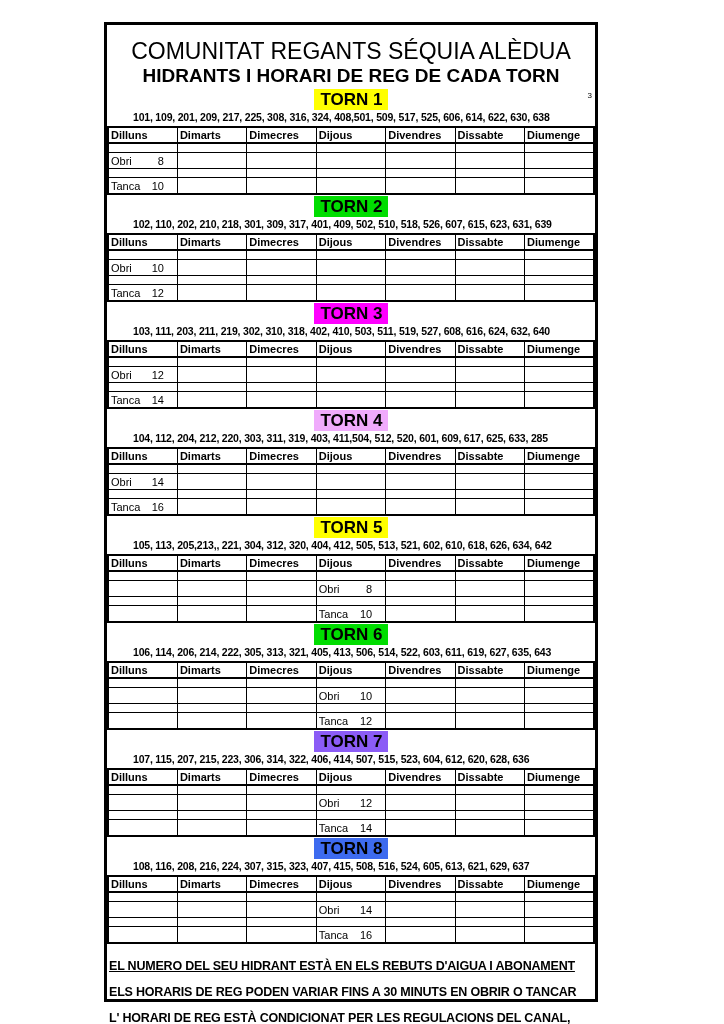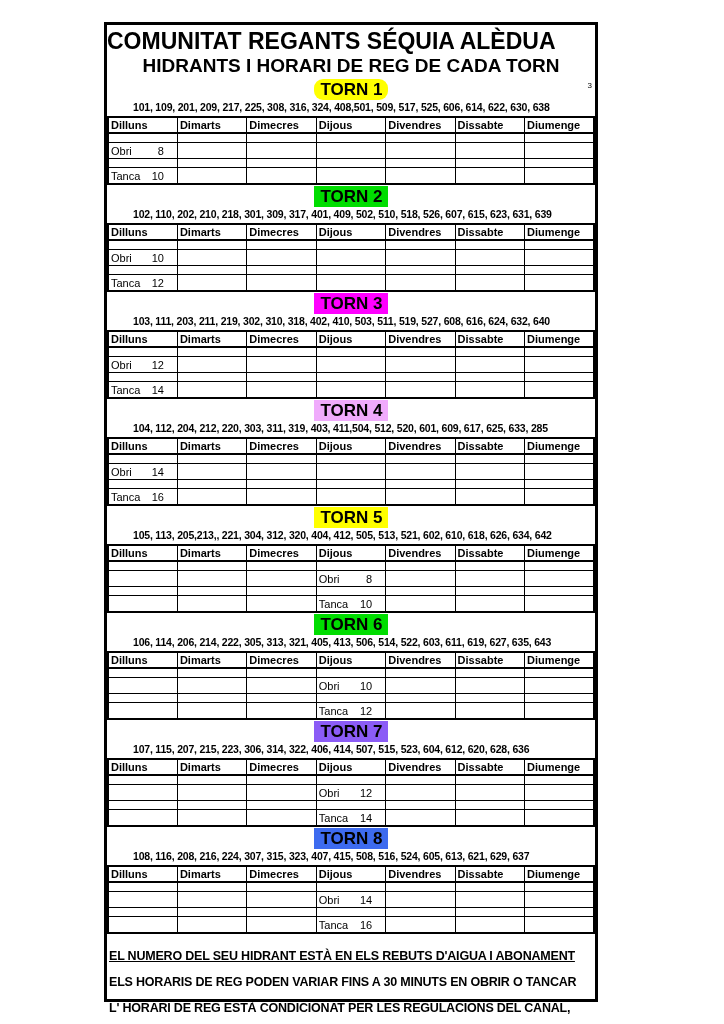--- a/index.html
+++ b/index.html
@@ -20,23 +20,24 @@
     left: 104px;
     top: 22px;
     width: 494px;
     height: 980px;
     border: 3px solid #000;
     box-sizing: border-box;
     background: #fff;
   }
   .title {
     font-size: 23px;
-    font-weight: bold;
+    font-weight: normal;
+    text-align: center;
     line-height: 27px;
-    margin-top: 3px;
+    margin-top: 13px;
     letter-spacing: 0px;
     white-space: nowrap;
   }
   .subtitle {
     font-size: 19px;
     font-weight: bold;
     text-align: center;
     line-height: 22px;
     white-space: nowrap;
   }
@@ -123,21 +124,21 @@
 
   <div class="title">COMUNITAT REGANTS SÉQUIA ALÈDUA</div>
   <div class="subtitle">HIDRANTS I HORARI DE REG  DE CADA TORN</div>
   <div class="date-row">
     <span class="page-num">3</span>
   </div>
 
   <div id="torn-sections">
   <section class="torn">
     <div class="torn-heading">
-      <span class="torn-hl" style="background-color: rgb(255, 255, 0); border-radius: 9px;">TORN 1</span>
+      <span class="torn-hl" style="background-color: rgb(255, 255, 0);">TORN 1</span>
     </div>
     <div class="hydrants">101, 109, 201, 209, 217, 225, 308, 316, 324, 408,501, 509, 517, 525, 606, 614, 622, 630, 638</div>
     <table class="torn-table">
       <thead>
             <tr>
               <th>Dilluns</th>
               <th>Dimarts</th>
               <th>Dimecres</th>
               <th>Dijous</th>
               <th>Divendres</th>

